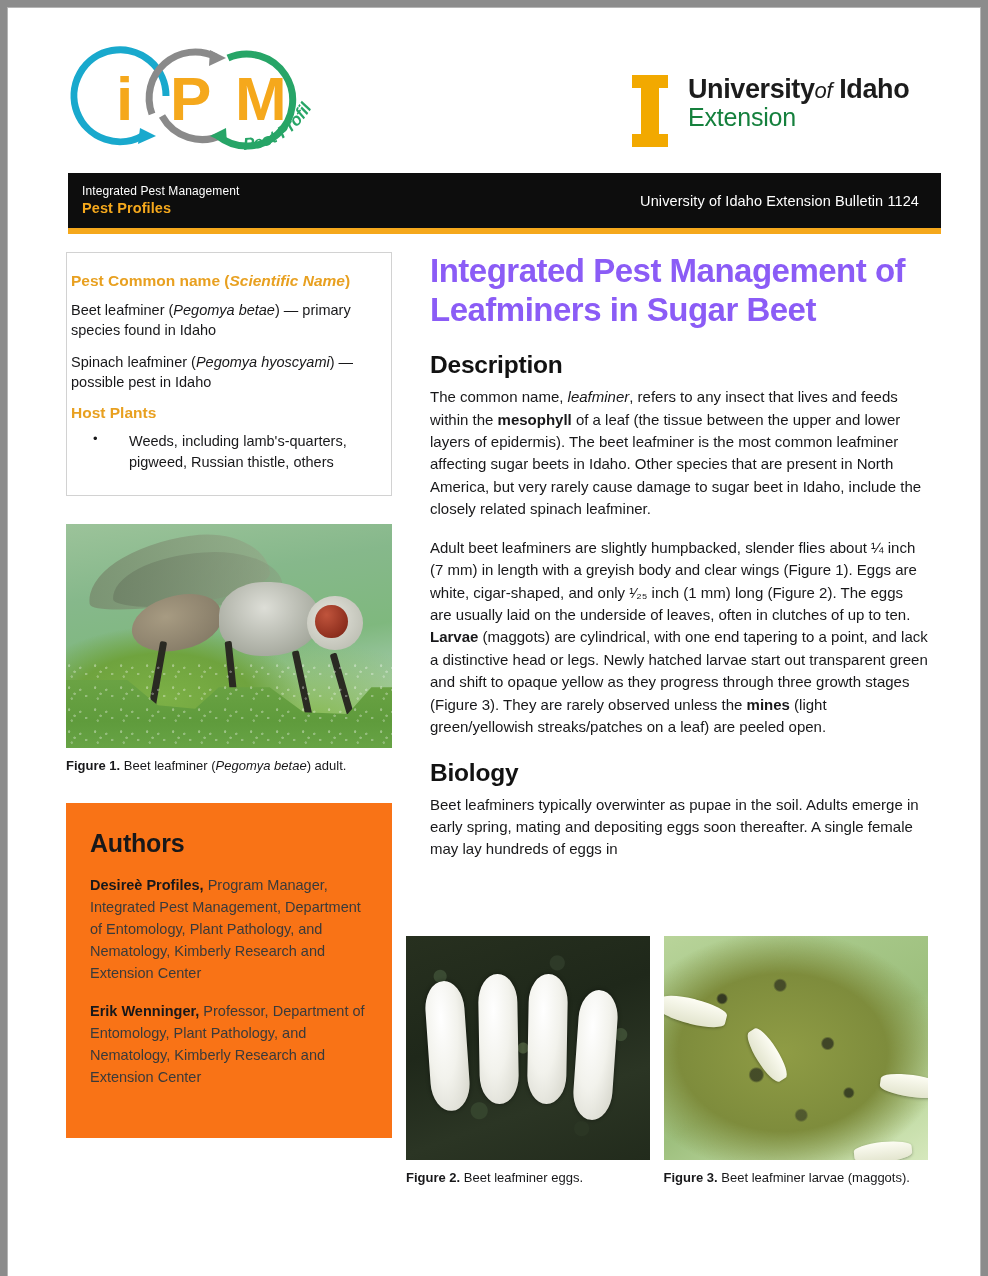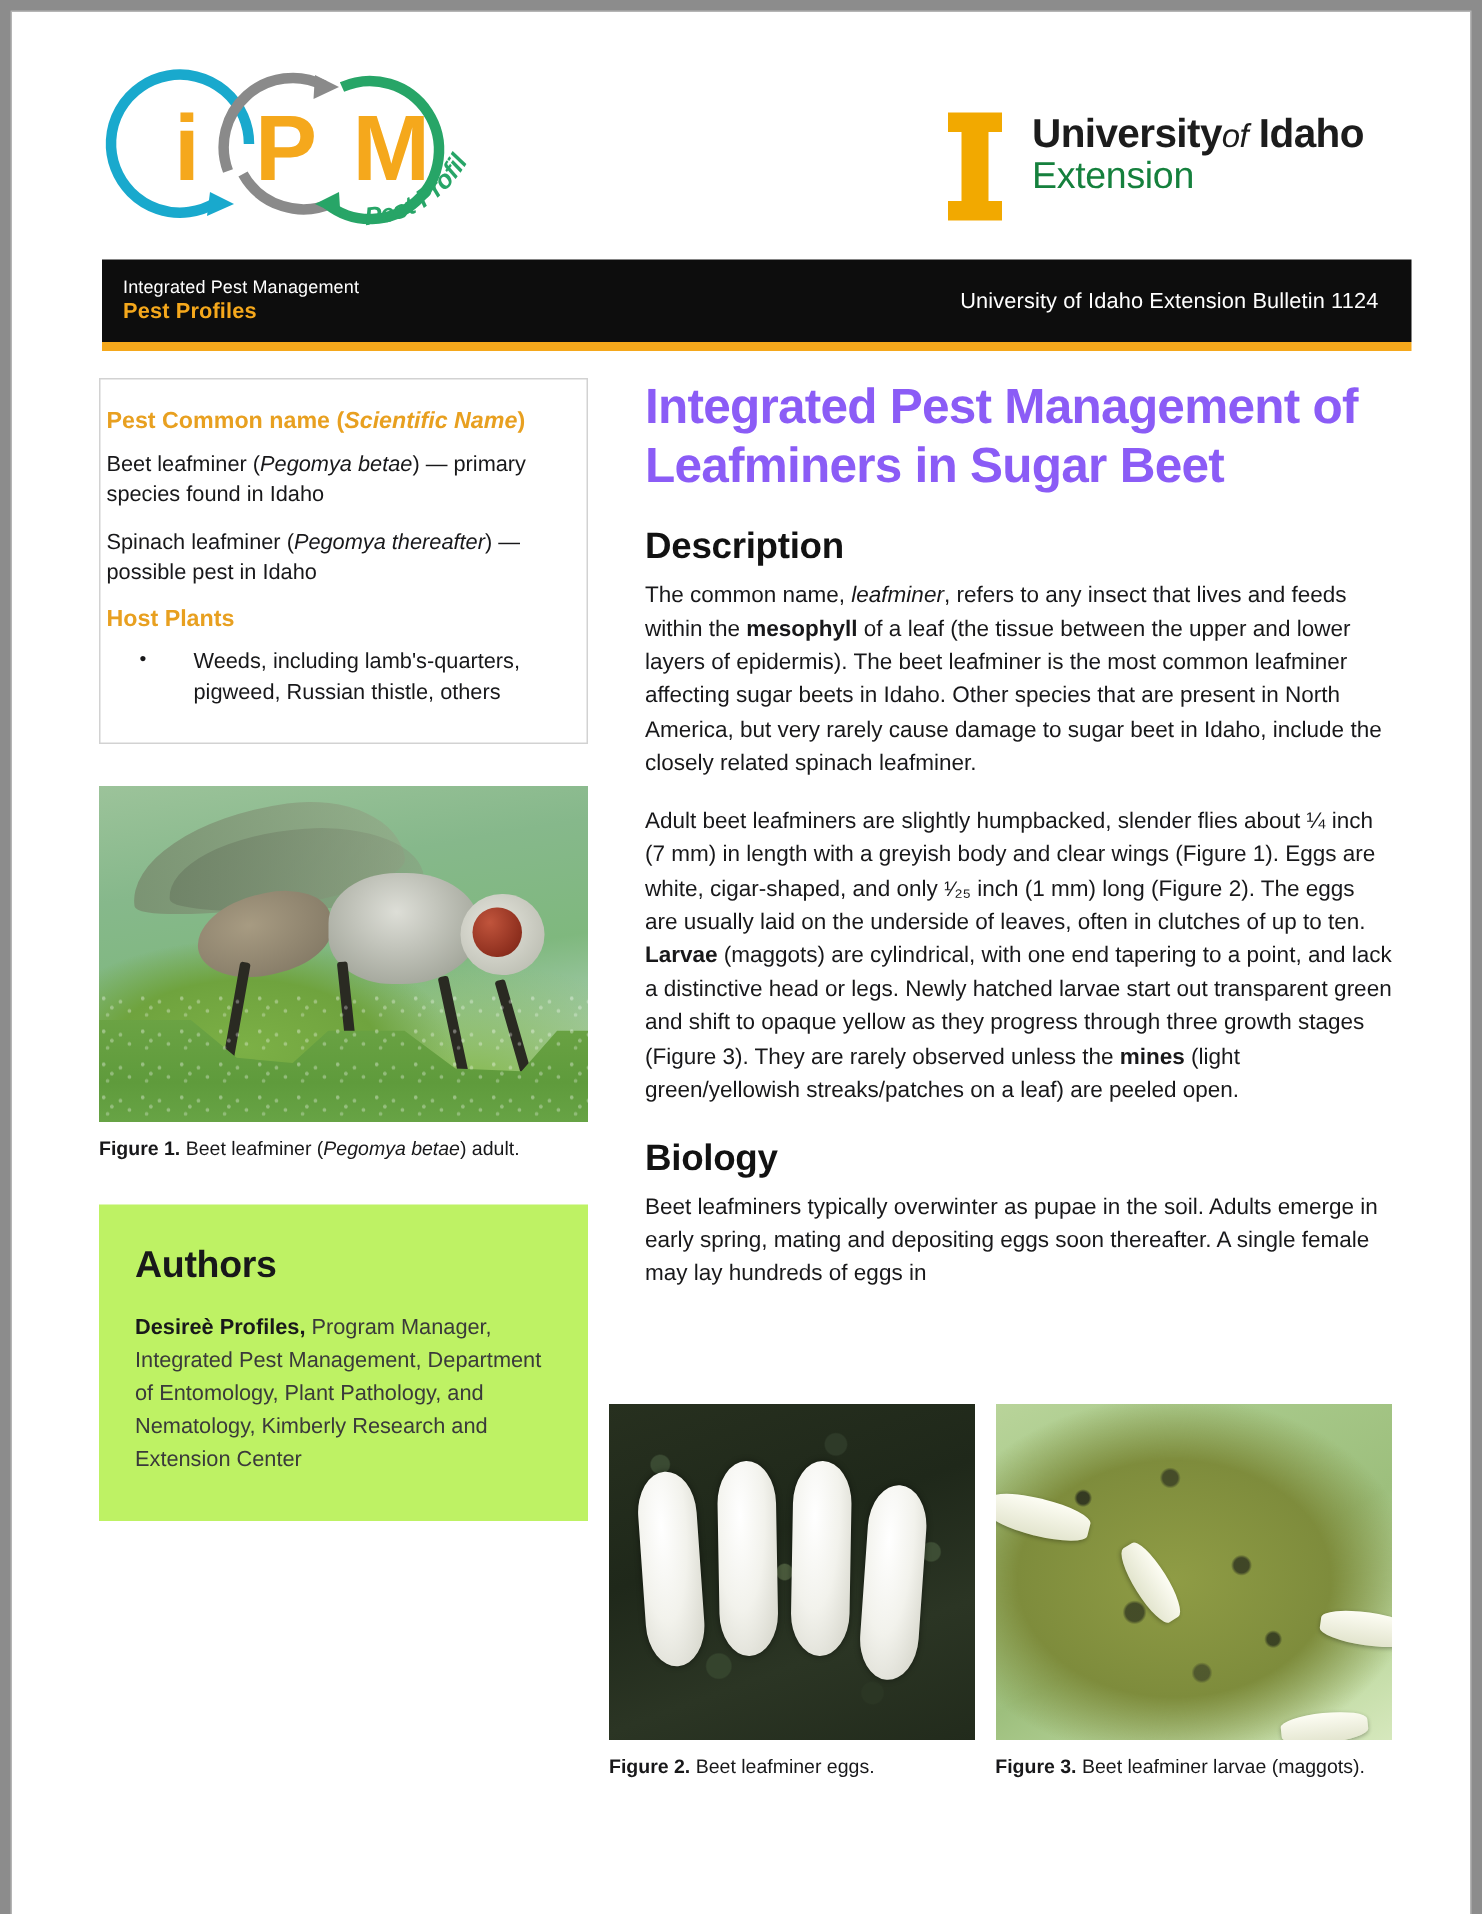--- a/index.html
+++ b/index.html
@@ -76,22 +76,22 @@
 
   #fig1-wrap { margin-top: 28px; }
   .photo { display: block; width: 100%; }
   #fig1-img { height: 224px; }
   .caption { font-size: 13px; color: #18181a; line-height: 1.35; margin-top: 9px; }
   .caption b { font-weight: 700; }
   .caption em { font-style: italic; }
 
   #authors-box {
     margin-top: 28px;
-    background: #bef264;
-    padding: 26px 24px 30px 24px;
+    background: #f97316;
+    padding: 26px 24px 50px 24px;
   }
   #authors-box h2 { font-size: 25px; font-weight: 700; color: #18181a; letter-spacing: -0.2px; margin-bottom: 16px; }
   .author { font-size: 14.5px; color: #3a3a3a; line-height: 1.52; margin-bottom: 16px; }
   .author:last-child { margin-bottom: 0; }
   .author b { color: #18181a; font-weight: 700; }
 
   
   #right-col { position: absolute; left: 422px; top: 12px; width: 498px; }
   h1#doc-title {
     font-size: 33px; font-weight: 700; color: #8b5cf6;
@@ -275,21 +275,21 @@
   <div id="bulletin-rule"></div>
 
   <div id="content">
 
     <div id="left-col">
 
       <div id="pest-box">
         <div class="box-h"><span>Pest Common name (</span><em>Scientific Name</em><span>)</span></div>
 
         <div class="box-p"><span>Beet leafminer (</span><em>Pegomya betae</em><span>) — primary species found in Idaho</span></div>
-        <div class="box-p"><span>Spinach leafminer (</span><em>Pegomya thereafter</em><span>) — possible pest in Idaho</span></div>
+        <div class="box-p"><span>Spinach leafminer (</span><em>Pegomya hyoscyami</em><span>) — possible pest in Idaho</span></div>
 
         <div class="box-h2">Host Plants</div>
         <ul class="hosts">
           <li>Weeds, including lamb's-quarters, pigweed, Russian thistle, others</li>
         </ul>
       </div>
 
       <div id="fig1-wrap">
         <div class="photo ph" id="fig1-img">
           <div class="wing"></div>
@@ -304,20 +304,21 @@
           <div class="leg l4"></div>
           <div class="leafedge"></div>
           <div class="speck"></div>
         </div>
         <div class="caption"><b>Figure 1.</b><span> Beet leafminer (</span><em>Pegomya betae</em><span>) adult.</span></div>
       </div>
 
       <div id="authors-box">
         <h2>Authors</h2>
         <div class="author"><b>Desireè Profiles,</b><span> Program Manager, Integrated Pest Management, Department of Entomology, Plant Pathology, and Nematology, Kimberly Research and Extension Center</span></div>
+        <div class="author"><b>Erik Wenninger,</b><span> Professor, Department of Entomology, Plant Pathology, and Nematology, Kimberly Research and Extension Center</span></div>
       </div>
     </div>
 
     <div id="right-col">
       <h1 id="doc-title">Integrated Pest Management of Leafminers in Sugar Beet</h1>
 
       <h2 class="sec">Description</h2>
       <p class="body"><span>The common name, </span><em>leafminer</em><span>, refers to any insect that lives and feeds within the </span><b>mesophyll</b><span> of a leaf (the tissue between the upper and lower layers of epidermis). The beet leafminer is the most common leafminer affecting sugar beets in Idaho. Other species that are present in North America, but very rarely cause damage to sugar beet in Idaho, include the closely related spinach leafminer.</span></p>
       <p class="body"><span>Adult beet leafminers are slightly humpbacked, slender flies about ¼ inch (7 mm) in length with a greyish body and clear wings (Figure 1). Eggs are white, cigar-shaped, and only </span><span class="frac">¹⁄₂₅</span><span> inch (1 mm) long (Figure 2). The eggs are usually laid on the underside of leaves, often in clutches of up to ten. </span><b>Larvae</b><span> (maggots) are cylindrical, with one end tapering to a point, and lack a distinctive head or legs. Newly hatched larvae start out transparent green and shift to opaque yellow as they progress through three growth stages (Figure 3). They are rarely observed unless the </span><b>mines</b><span> (light green/yellowish streaks/patches on a leaf) are peeled open.</span></p>
 

